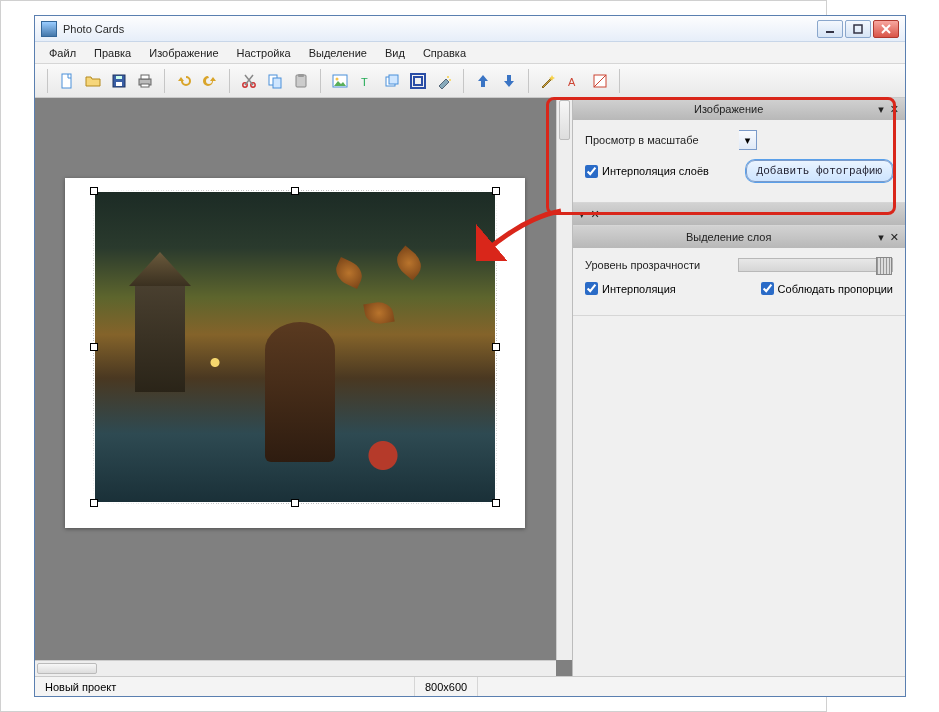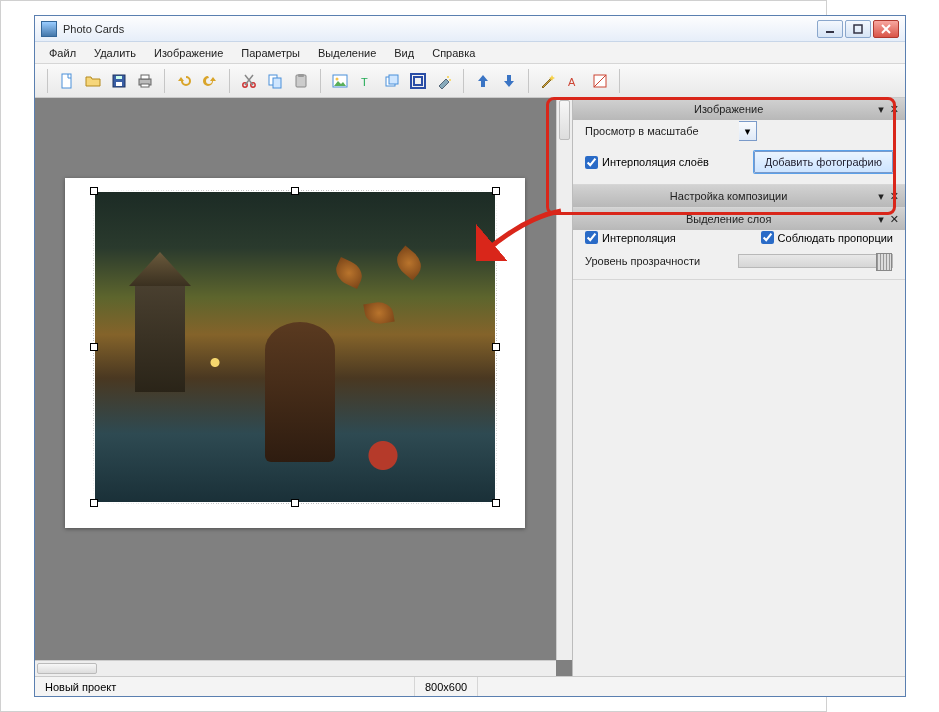--- a/index.html
+++ b/index.html
@@ -82,31 +82,31 @@
 .hscroll .thumb{ position:absolute; top:2px; left:2px; bottom:2px; width:60px; background:linear-gradient(#f7f7f7,#ddd); border:1px solid #bbb; border-radius:2px;}
 
 .sidepanel { width: 332px; background: #f0f0f0; display: flex; flex-direction: column; }
 .panel-section { border-bottom: 1px solid #d6d6d6; }
 .panel-header {
   height: 22px; background: linear-gradient(#d2d2d2,#b8b8b8); color: #222;
   display: flex; align-items: center; padding: 0 6px;
 }
 .panel-header .ptitle { flex: 1; text-align: center; font-weight: normal; }
 .panel-header .picons { display: flex; gap: 6px; }
-.panel-body { padding: 1px 12px; background: #f0f0f0; }
+.panel-body { padding: 10px 12px; background: #f0f0f0; }
 .row { display: flex; align-items: center; margin-bottom: 10px; }
 .row .lbl { flex: 1; color: #222; }
 .zoom-input { flex: 1; display:flex; }
 .zoom-input input { flex:1; height: 20px; border:1px solid #7a9ac9; padding: 0 4px; background:#fff; }
 .zoom-input .dd { width:18px; height:20px; border:1px solid #7a9ac9; border-left:none; background:linear-gradient(#f9fbfe,#dfe9f7); display:flex;align-items:center;justify-content:center;}
 .chk { display: flex; align-items: center; gap: 4px; }
 .chk input { width:13px;height:13px; accent-color:#2a6bc7;}
 .btn {
   height: 22px; padding: 0 10px; background: linear-gradient(#fafcff,#e2ecf9);
-  border: 1px solid #7a9ac9; border-radius: 1px; color: #223; display:inline-flex;align-items:center;justify-content:center;
+  border: 1px solid #7a9ac9; border-radius: 9px; color: #223; display:inline-flex;align-items:center;justify-content:center;font-family:Liberation Mono, monospace;
 }
 .btn.focus { background: linear-gradient(#eaf4ff,#cde4ff); box-shadow: 0 0 0 1px #5aa0ea; }
 .btn-row { display:flex; gap:8px; justify-content:center; }
 .slider { flex:1; height:14px; background:linear-gradient(#e8e8e8,#d6d6d6); border:1px solid #b8b8b8; position:relative;}
 .slider .grip{ position:absolute; right:0; top:-2px; width:16px; height:18px; background:repeating-linear-gradient(90deg,#999 0 1px,#ddd 1px 3px); border:1px solid #888;}
 
 .statusbar {
   position:absolute; left:0; right:0; bottom:0; height:20px; background:#f4f4f4; border-top:1px solid #c9c9c9;
   display:flex; align-items:center;
 }
@@ -142,23 +142,23 @@
             <svg viewBox="0 0 10 10">
               <line x1="1" y1="1" x2="9" y2="9" stroke="#fff" stroke-width="2"></line>
               <line x1="9" y1="1" x2="1" y2="9" stroke="#fff" stroke-width="2"></line>
             </svg>
           </div>
     </div>
   </div>
 
   <div class="menubar">
     <span>Файл</span>
-    <span>Удалить</span>
+    <span>Правка</span>
     <span>Изображение</span>
-    <span>Параметры</span>
+    <span>Настройка</span>
     <span>Выделение</span>
     <span>Вид</span>
     <span>Справка</span>
   </div>
 
   <div class="toolbar">
     <div class="tsep"></div>
     <div class="tbtn">
           <svg class="ico" viewBox="0 0 16 16">
             <rect x="3" y="1" width="9" height="14" fill="#fff" stroke="#4a90d9"></rect>
@@ -331,53 +331,52 @@
               <span>Интерполяция слоёв</span>
             </label>
             <span style="flex:1"></span>
             <button class="btn focus">Добавить фотографию</button>
           </div>
         </div>
       </div>
 
       <div class="panel-section">
         <div class="panel-header">
-          <span class="ptitle">Настройка композиции</span>
           <span class="picons">
             <span>▾</span>
             <span>✕</span>
           </span>
         </div>
       </div>
 
       <div class="panel-section">
         <div class="panel-header">
           <span class="ptitle">Выделение слоя</span>
           <span class="picons">
             <span>▾</span>
             <span>✕</span>
           </span>
         </div>
         <div class="panel-body">
+          <div class="row">
+            <span class="lbl">Уровень прозрачности</span>
+            <div class="slider">
+                  <div class="grip"></div>
+                </div>
+          </div>
           <div class="row">
             <label class="chk">
               <input type="checkbox" checked="" style="">
               <span>Интерполяция</span>
             </label>
             <span style="flex:1"></span>
             <label class="chk">
               <input type="checkbox" checked="" style="">
               <span>Соблюдать пропорции</span>
             </label>
-          </div>
-          <div class="row">
-            <span class="lbl">Уровень прозрачности</span>
-            <div class="slider">
-                  <div class="grip"></div>
-                </div>
           </div>
         </div>
       </div>
 
     </div>
   </div>
 
   <div class="statusbar">
     <div class="cell wide">Новый проект</div>
     <div class="cell">800x600</div>

